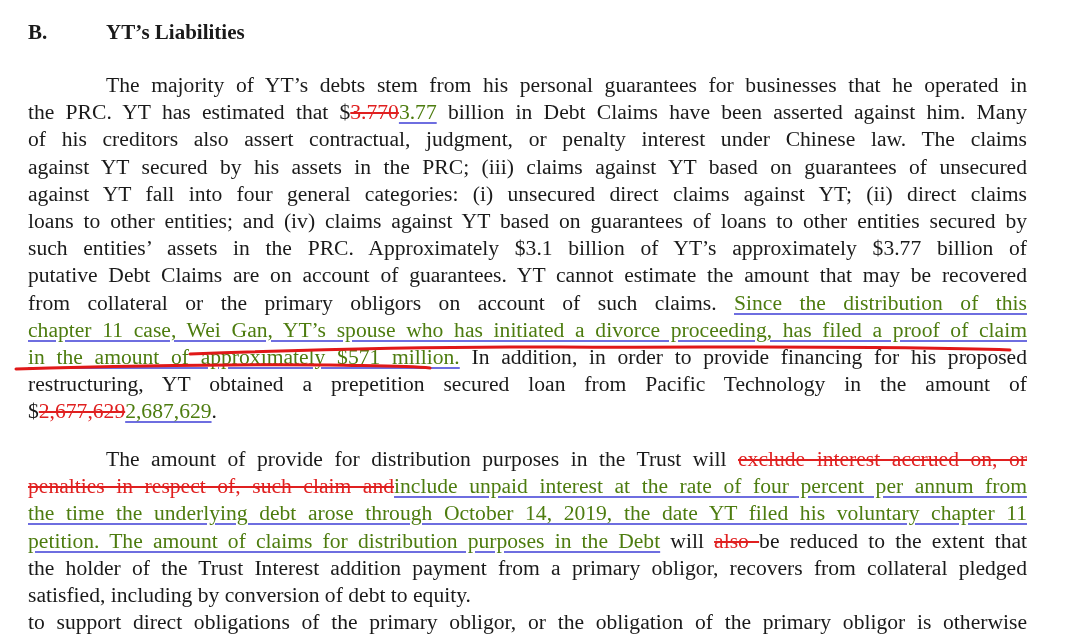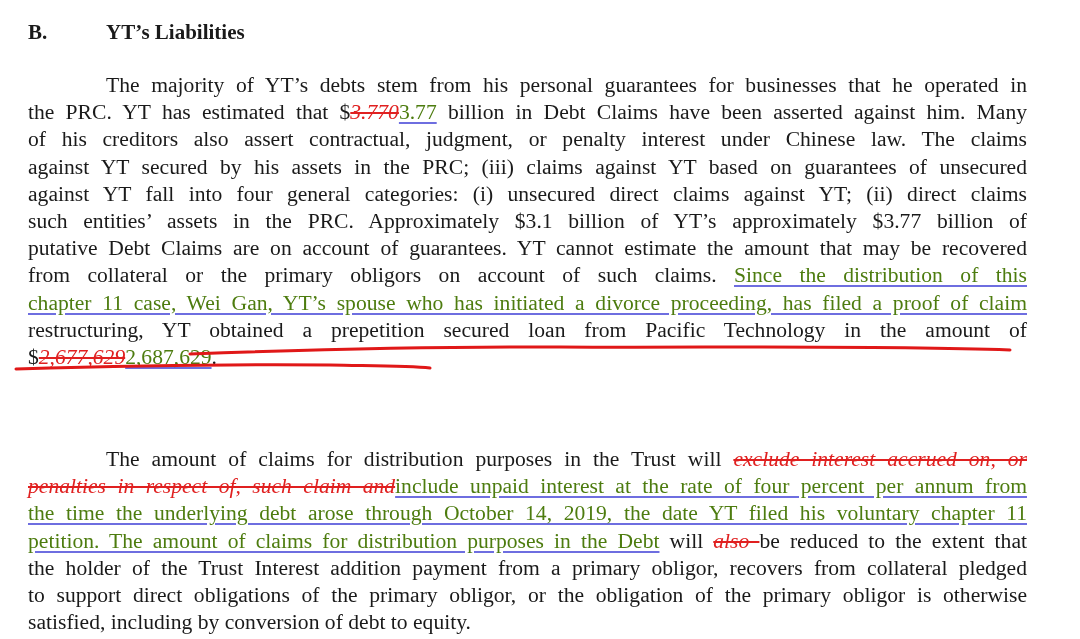--- a/index.html
+++ b/index.html
@@ -16,53 +16,55 @@
     .heading .num { display: inline-block; width: 78px; }
     .para {
       position: absolute; left: 28px; width: 999px;
       font-size: 21.6px; line-height: 27.2px;
       text-align: justify; text-align-last: left;
     }
     .para .line { display: block; white-space: nowrap; text-align: justify; text-align-last: justify; height: 27.2px; }
     .para .line.last { text-align-last: left; }
     .para .line.indent { padding-left: 78px; }
     .ins { color: #4d7c0f; text-decoration: underline; text-decoration-color: #6e6ee0; text-underline-offset: 3px; }
-    .del { color: #e02020; text-decoration: line-through; text-decoration-color: #e02020; font-style: italic; }
+    .del { color: #e02020; text-decoration: line-through; text-decoration-color: #e02020; }
     .p1 { top: 72px; }
     .p2 { top: 446px; }
     .annot { position: absolute; left: 0; top: 0; pointer-events: none; }
   </style>
 </head>
 <body>
 
 <div class="page">
   <div class="heading">
     <span class="num">B.</span><span>YT’s Liabilities</span>
   </div>
 
   <div class="para p1" id="p1">
       <span class="line indent"><span>The majority of YT’s debts stem from his personal guarantees for businesses that he operated in</span></span>
       <span class="line"><span>the PRC. YT has estimated that $</span><span class="del">3.770</span><span class="ins">3.77</span><span> billion in Debt Claims have been asserted against him. Many</span></span>
       <span class="line"><span>of his creditors also assert contractual, judgment, or penalty interest under Chinese law. The claims</span></span>
       <span class="line"><span>against YT secured by his assets in the PRC; (iii) claims against YT based on guarantees of unsecured</span></span>
       <span class="line"><span>against YT fall into four general categories: (i) unsecured direct claims against YT; (ii) direct claims</span></span>
+      <span class="line"><span>loans to other entities; and (iv) claims against YT based on guarantees of loans to other entities secured by</span></span>
       <span class="line"><span>such entities’ assets in the PRC. Approximately $3.1 billion of YT’s approximately $3.77 billion of</span></span>
       <span class="line"><span>putative Debt Claims are on account of guarantees. YT cannot estimate the amount that may be recovered</span></span>
       <span class="line"><span>from collateral or the primary obligors on account of such claims. </span><span class="ins">Since the distribution of this</span></span>
       <span class="line"><span class="ins">chapter 11 case, Wei Gan, YT’s spouse who has initiated a divorce proceeding, has filed a proof of claim</span></span>
+      <span class="line"><span class="ins">in the amount of approximately $571 million.</span><span> In addition, in order to provide financing for his proposed</span></span>
       <span class="line"><span>restructuring, YT obtained a prepetition secured loan from Pacific Technology in the amount of</span></span>
       <span class="line last"><span>$</span><span class="del">2,677,629</span><span class="ins">2,687,629</span><span>.</span></span>
     </div>
   <div class="para p2" id="p2">
-      <span class="line indent"><span>The amount of claims for distribution purposes in the Trust will </span><span class="del">exclude interest accrued on, or</span></span>
+      <span class="line indent"><span>The amount of provide for distribution purposes in the Trust will </span><span class="del">exclude interest accrued on, or</span></span>
       <span class="line"><span class="del">penalties in respect of, such claim and</span><span class="ins">include unpaid interest at the rate of four percent per annum from</span></span>
       <span class="line"><span class="ins">the time the underlying debt arose through October 14, 2019, the date YT filed his voluntary chapter 11</span></span>
       <span class="line"><span class="ins">petition. The amount of claims for distribution purposes in the Debt</span><span> will </span><span class="del">also </span><span>be reduced to the extent that</span></span>
       <span class="line"><span>the holder of the Trust Interest addition payment from a primary obligor, recovers from collateral pledged</span></span>
+      <span class="line last"><span>satisfied, including by conversion of debt to equity.</span></span>
       <span class="line"><span>to support direct obligations of the primary obligor, or the obligation of the primary obligor is otherwise</span></span>
-      <span class="line last"><span>satisfied, including by conversion of debt to equity.</span></span>
     </div>
 
   <svg class="annot" width="1080" height="639">
     <path d="M 190 354 C 300 350, 420 346, 560 347 C 700 348, 860 345, 1010 350" stroke="#e01818" stroke-width="3" fill="none" stroke-linecap="round"></path>
     <path d="M 16 369 C 120 366, 240 364, 330 365 C 380 366, 410 366, 430 368" stroke="#e01818" stroke-width="3" fill="none" stroke-linecap="round"></path>
   </svg>
 </div>
 
 </body></html>

